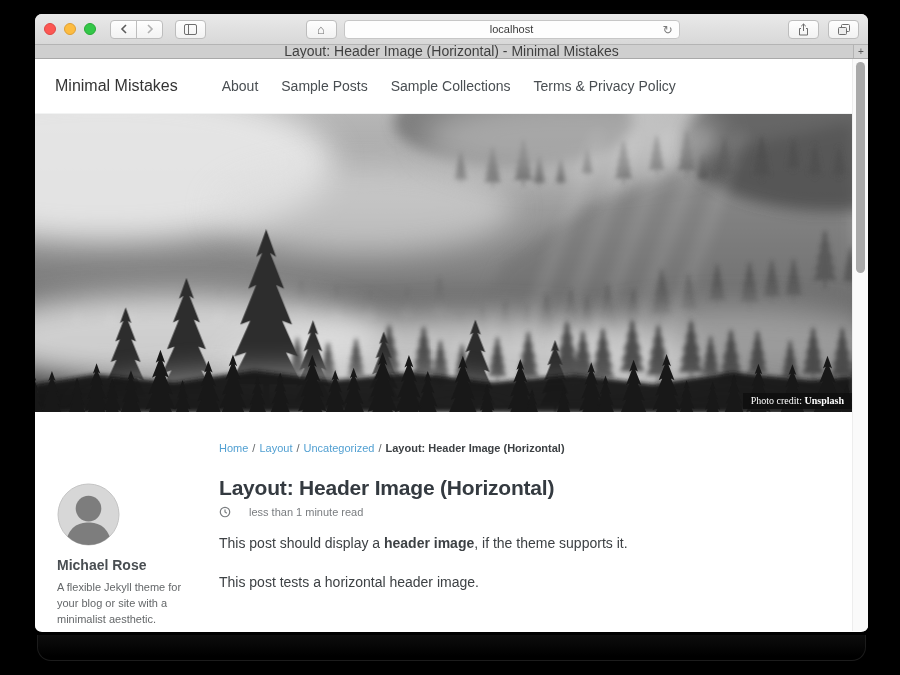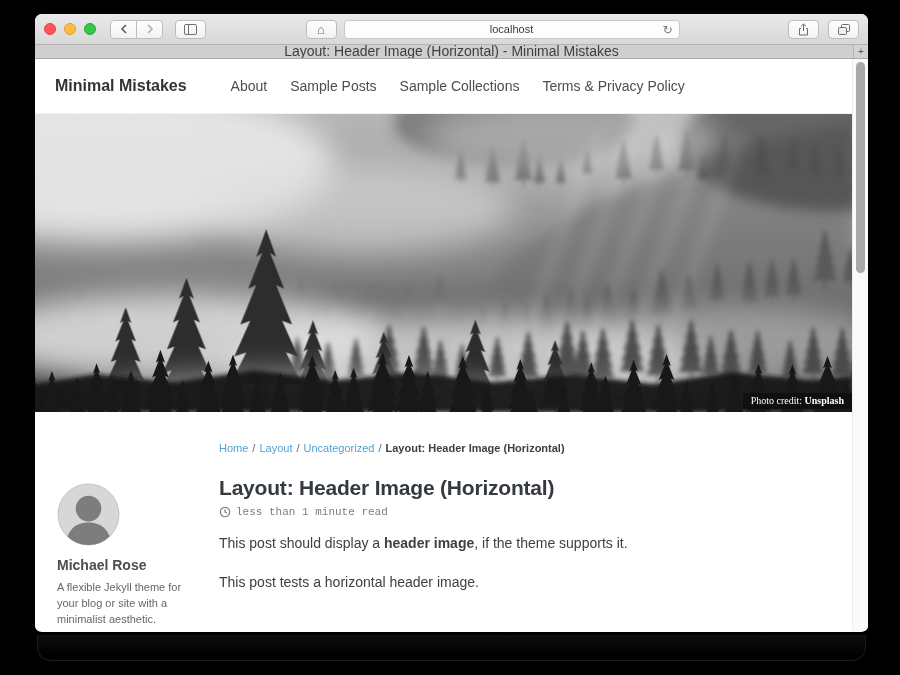--- a/index.html
+++ b/index.html
@@ -63,21 +63,21 @@
   }
   
   .page { display:flex; height:572px; background:#fff; }
   .content { width:817px; flex:0 0 817px; overflow:hidden; }
   .scrolltrack { flex:1; background:#fafafa; border-left:1px solid #ededed; position:relative; }
   .scrollthumb { position:absolute; left:3px; top:3px; width:9px; height:211px;
     background:#a9a9a9; border-radius:5px; }
   
   .masthead { height:55px; display:flex; align-items:center; padding:0 20px;
     border-bottom:1px solid #f2f3f3; background:#fff; }
-  .brand { font-size:16px; font-weight:bold; color:#343434; margin-right:44px; text-decoration:none; }
+  .brand { font-size:16px; font-weight:normal; color:#343434; margin-right:44px; text-decoration:none; }
   .navlink { font-size:14px; color:#494e52; margin-right:23px; text-decoration:none; }
   
   .hero { position:relative; height:298px; background:#555; }
   .hero svg { display:block; width:817px; height:298px; }
   .hero-credit {
     position:absolute; right:0; bottom:3px;
     background:rgba(10,10,10,.62); color:#fff;
     font-family:"Liberation Serif","DejaVu Serif",serif;
     font-size:10px; padding:2px 8px 3px 8px; white-space:pre;
   }
@@ -88,22 +88,22 @@
   .sidebar { flex:0 0 128px; margin-right:34px; padding-top:41px; }
   .avatar { width:63px; height:63px; display:block; }
   .author-name { font-size:14px; font-weight:bold; color:#494e52; margin-top:11px; }
   .author-bio { font-size:11px; color:#646769; line-height:1.45; margin-top:7px; }
   .main { flex:1; min-width:0; }
   .breadcrumb { font-size:11px; margin-bottom:22px; color:#646769; }
   .breadcrumb a { color:var(--link-color,#52a0d2); text-decoration:none; }
   .breadcrumb .sep { margin:0 4px; color:#646769; }
   .breadcrumb .current { font-weight:bold; color:#3d4144; }
   .post-title { font-size:21px; font-weight:bold; color:#343a40; letter-spacing:-0.2px; }
-  .post-meta { display:flex; align-items:center; gap:5px; margin-top:6px; margin-bottom:16px;
-    font-size:11px; color:#7a7d80;font-family:Liberation Mono, monospace; }
+  .post-meta { display:flex; align-items:center; gap:18px; margin-top:6px; margin-bottom:16px;
+    font-size:11px; color:#7a7d80; }
   .post-meta svg { display:block; }
   .main p { font-size:14px; line-height:1.35; margin-bottom:20px; color:#3d4144; }
   .main p b { font-weight:bold;text-align:center; }
   
   .chev { display:block; }
 </style>
 </head>
 <body>
 
 <div class="window">

